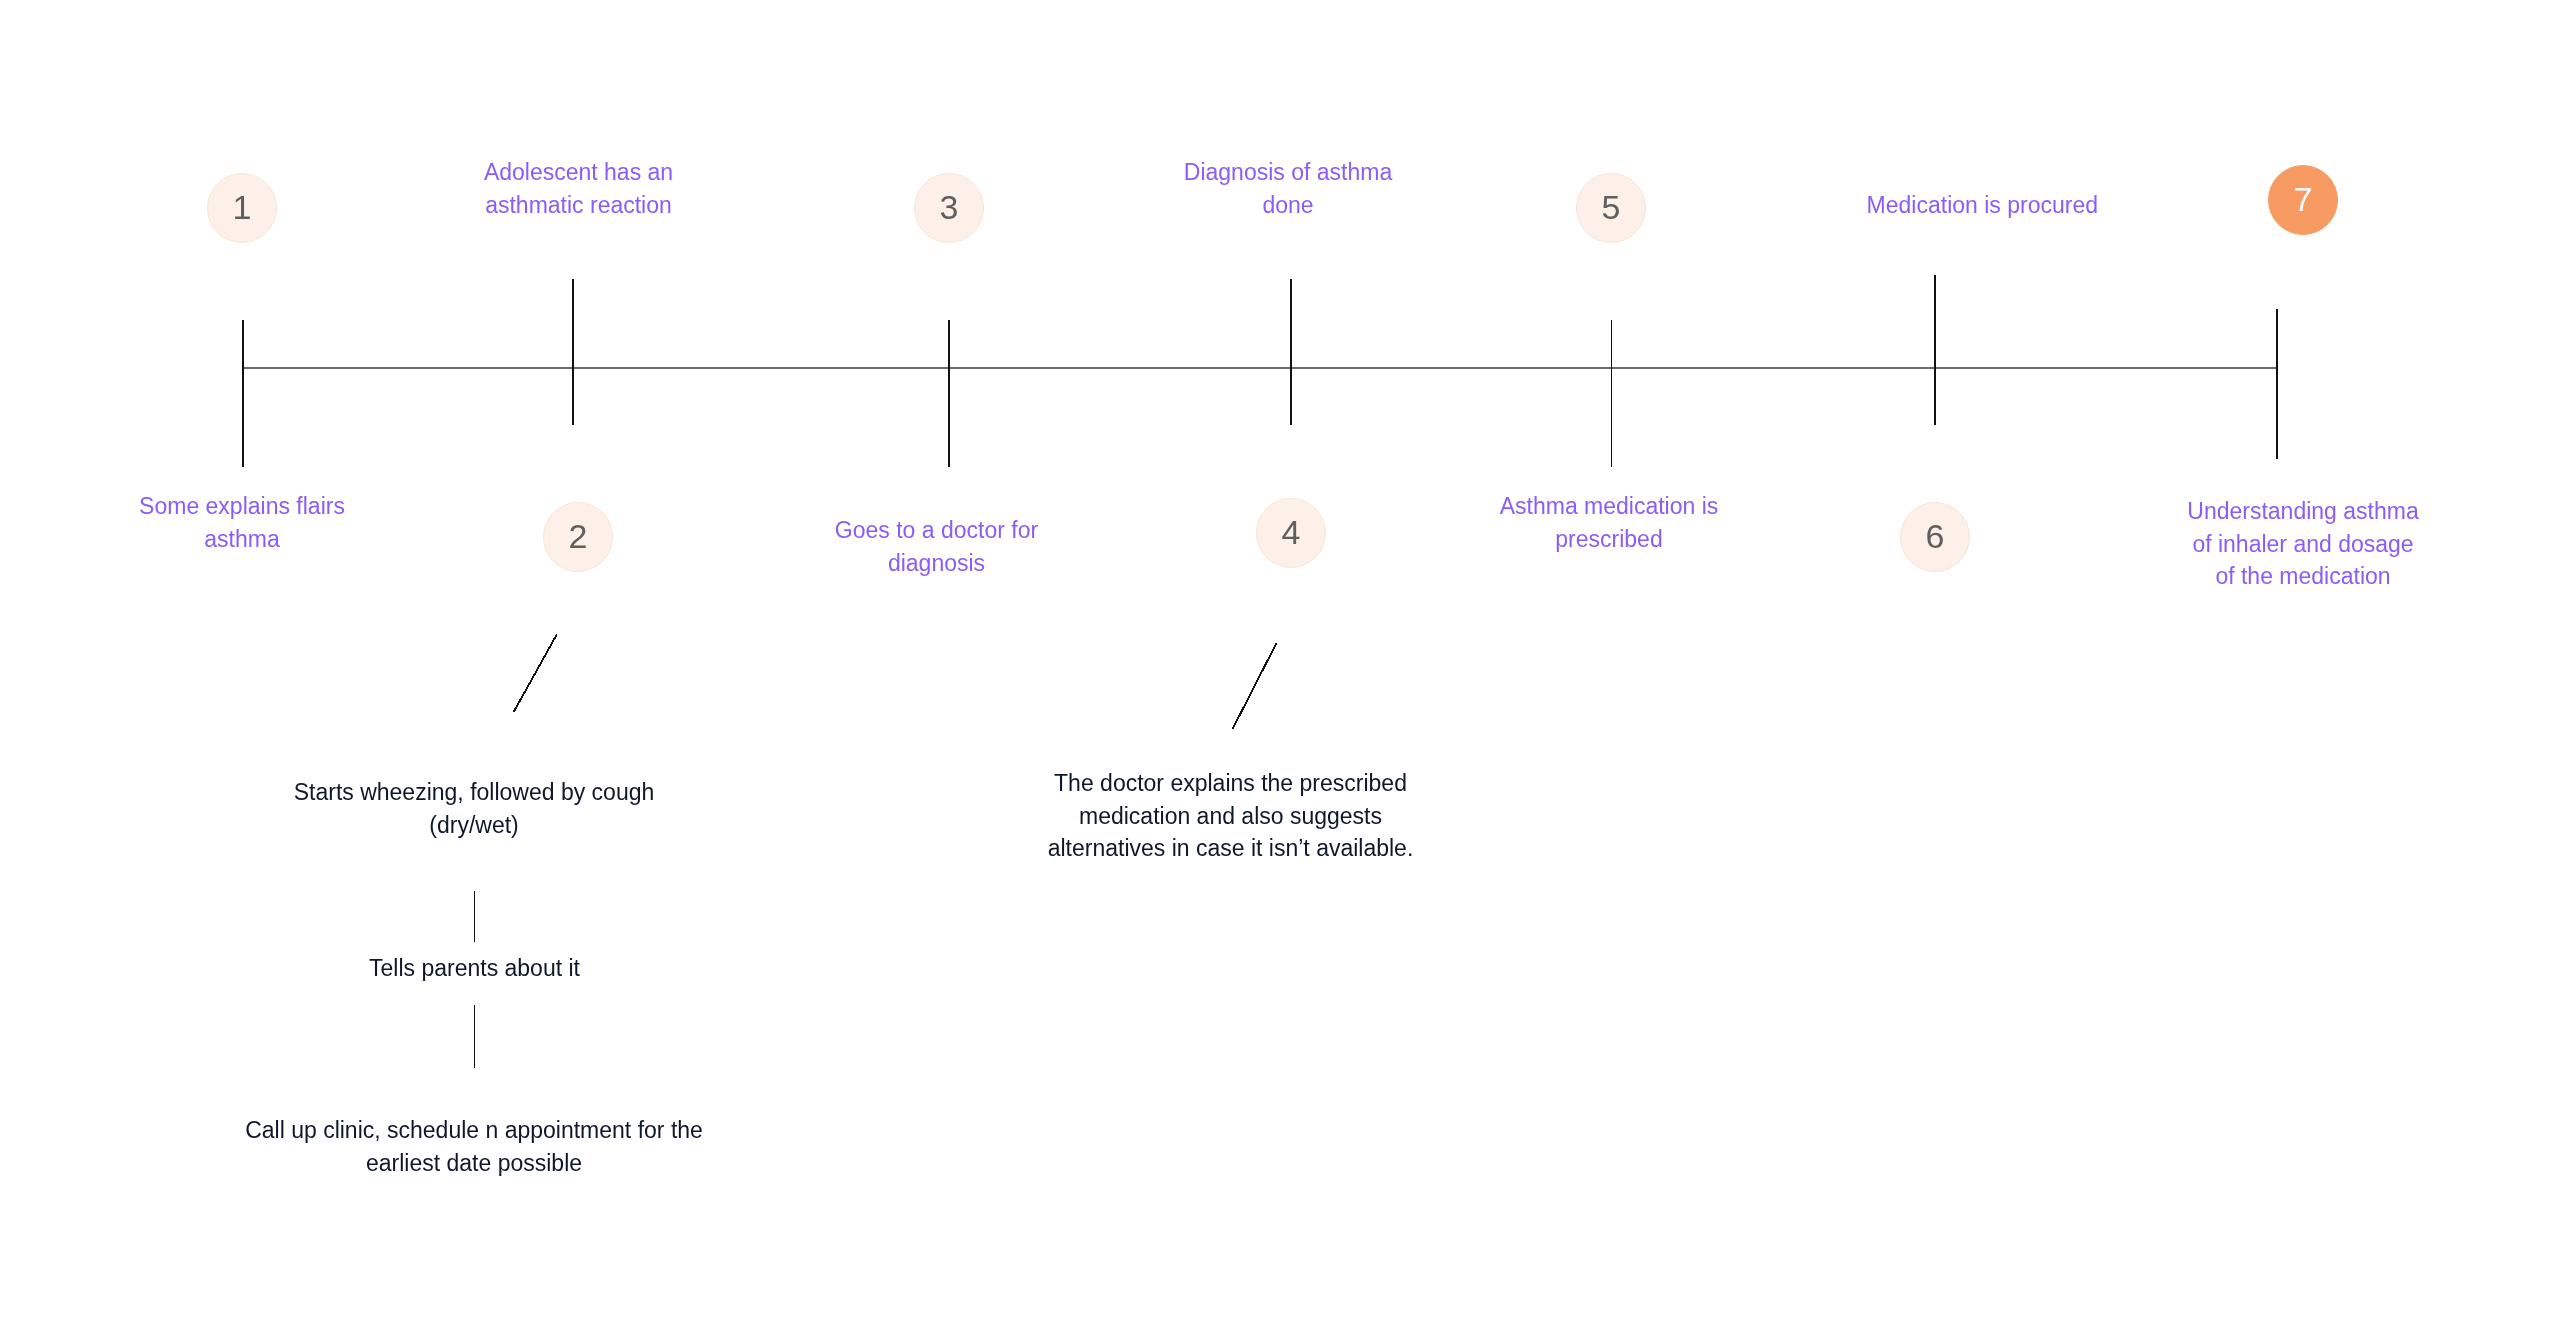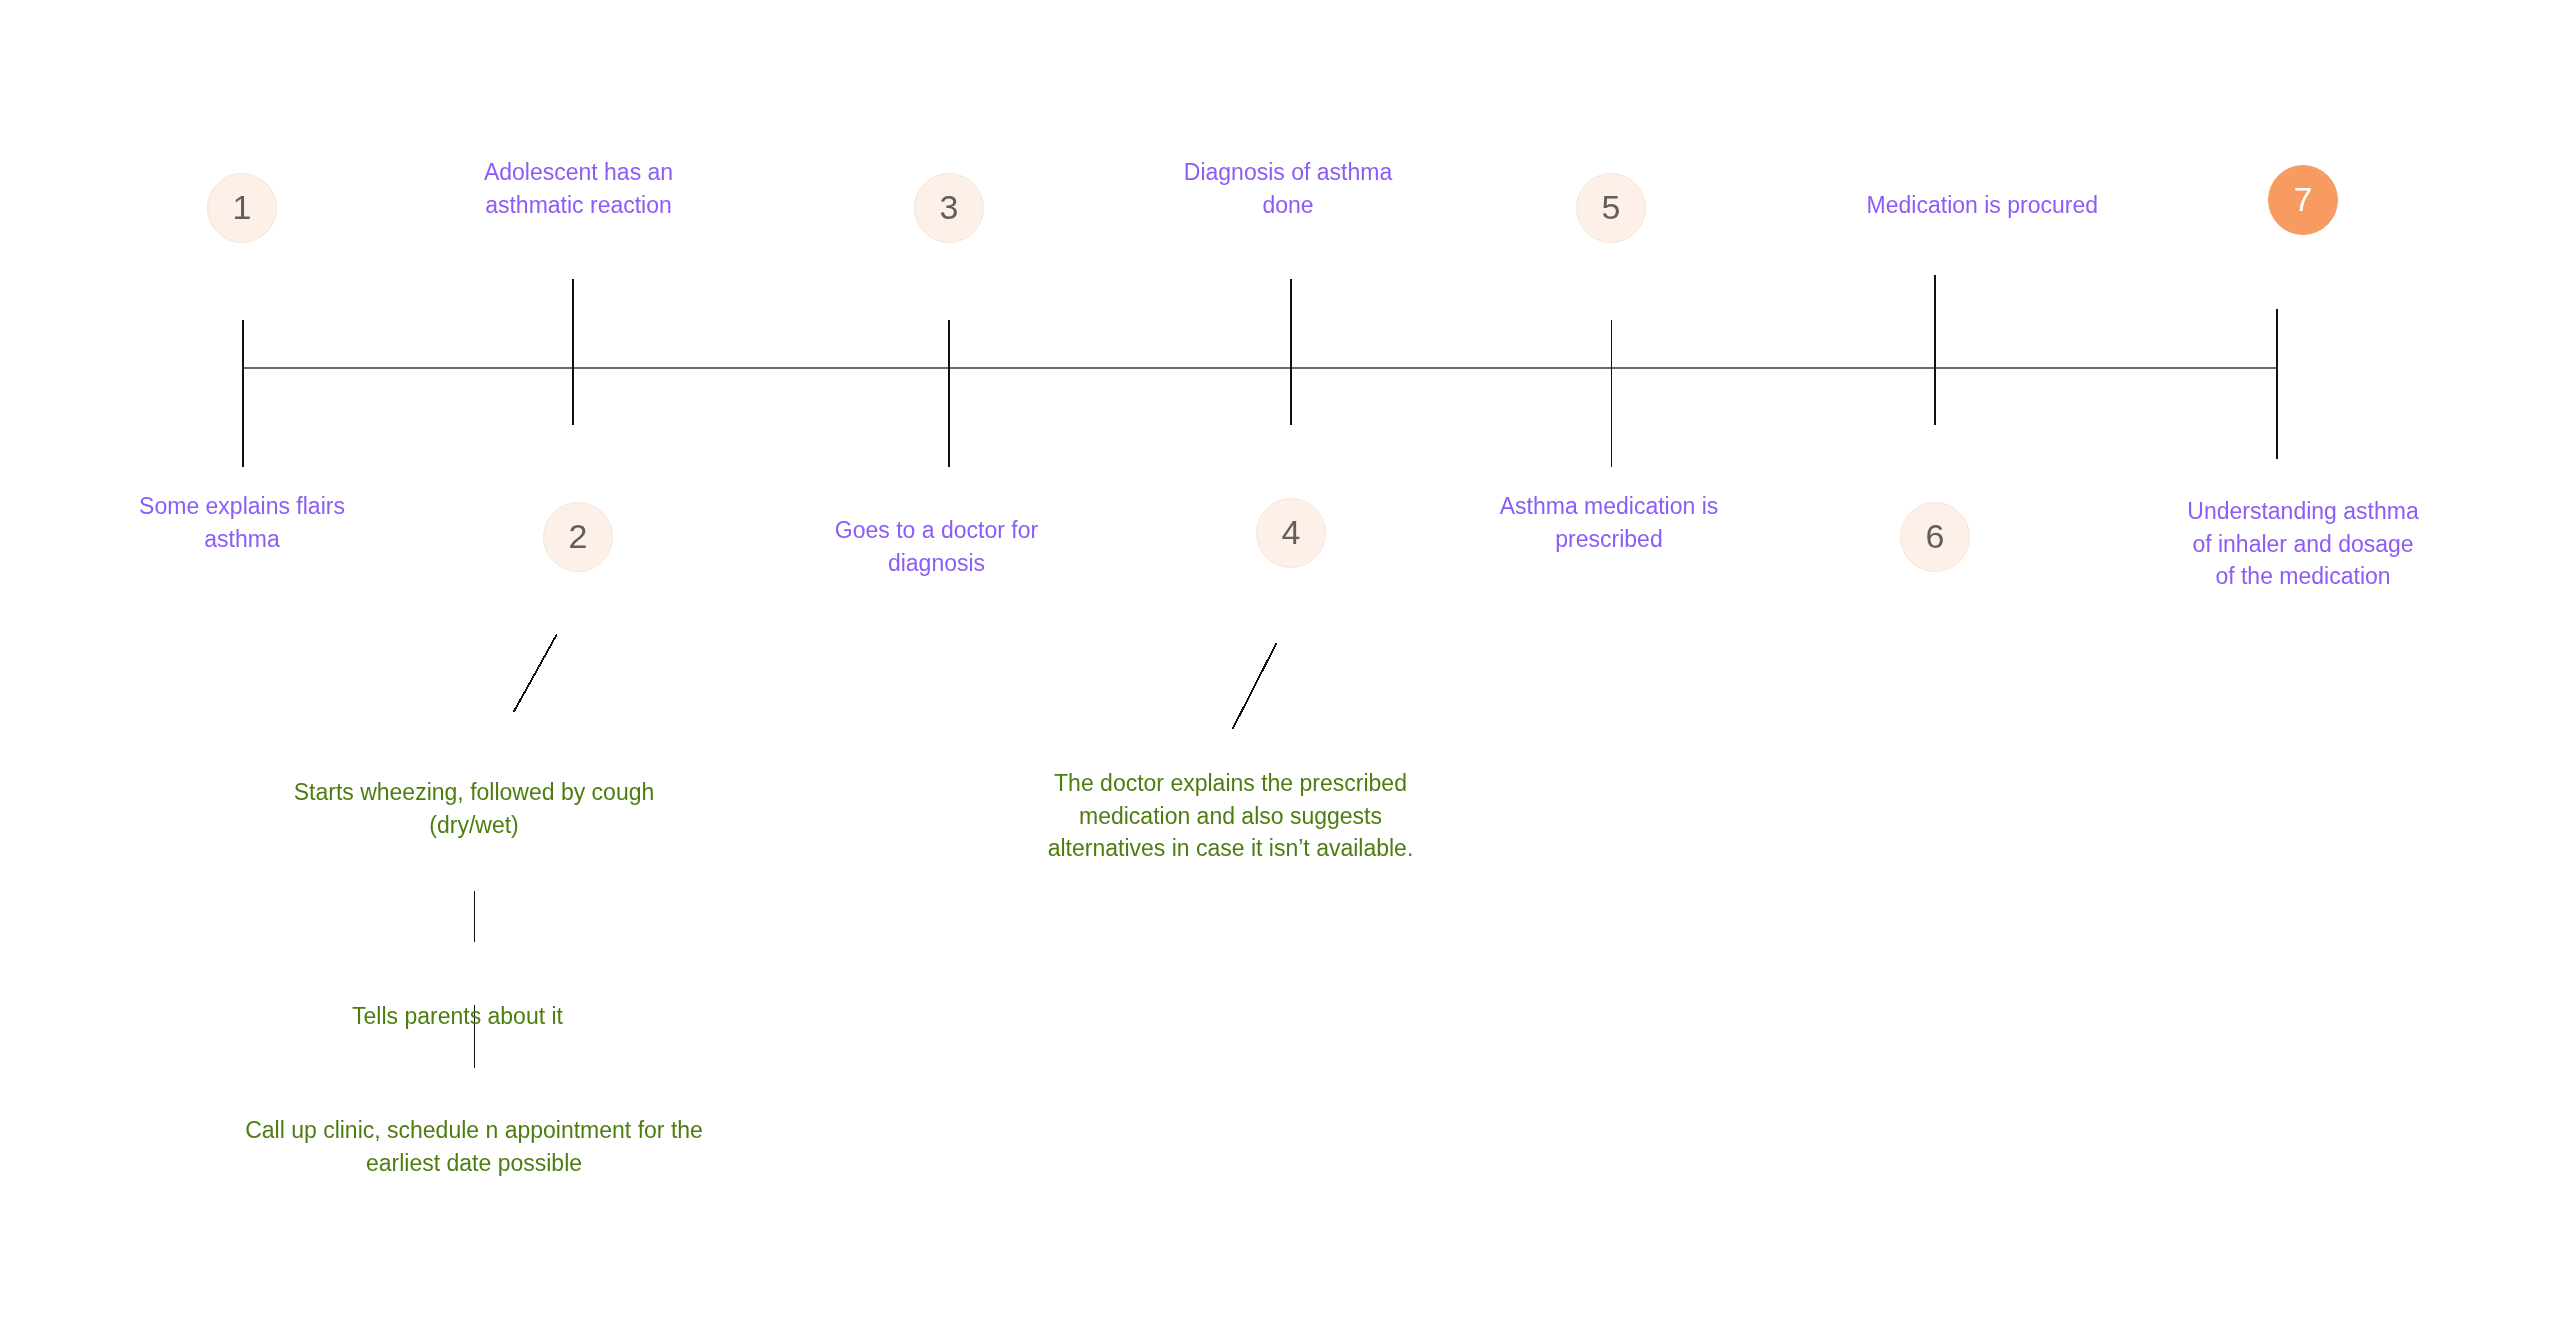--- a/index.html
+++ b/index.html
@@ -63,21 +63,21 @@
   .label {
     position: absolute;
     text-align: center;
     color: #8b5cf6;
     font-size: 23px;
     line-height: 1.42;
     font-weight: 400;
     white-space: pre-line;
   }
   .label.sub {
-    color: #4d7c0f;
+    color: #0f172a;
   }
 </style>
 </head>
 <body>
 
 <div id="timeline-canvas">
 
   <svg class="lines" id="line-layer" viewBox="0 0 4100 2098" xmlns="http://www.w3.org/2000/svg">
       <line x1="386" y1="586" x2="3625" y2="586" stroke="#6b6b6b" stroke-width="3" shape-rendering="crispEdges"></line>
       <line x1="386" y1="510" x2="386" y2="744" stroke="#111111" stroke-width="3" shape-rendering="crispEdges"></line>
@@ -124,21 +124,21 @@
       </div>
       <div class="label" style="width: 452px; left: 1646px; top: 189px; text-align: right;">Medication is procured</div>
       <div class="step-circle active" style="left: 2268px; top: 165px;">
         <span class="num">7</span>
       </div>
       <div class="label" style="width: 440px; left: 2083px; top: 495px;">Understanding asthma
 of inhaler and dosage
 of the medication</div>
       <div class="label sub" style="width: 628px; left: 160px; top: 776px;">Starts wheezing, followed by cough
 (dry/wet)</div>
-      <div class="label sub" style="width: 503px; left: 206px; top: 952px; margin-top: 48px;">Tells parents about it</div>
+      <div class="label sub" style="width: 503px; left: 223px; top: 952px;">Tells parents about it</div>
       <div class="label sub" style="width: 754px; left: 97px; top: 1114px;">Call up clinic, schedule n appointment for the
 earliest date possible</div>
       <div class="label sub" style="width: 691px; left: 885px; top: 767px;">The doctor explains the prescribed
 medication and also suggests
 alternatives in case it isn’t available.</div>
     </div>
 
 </div>
 
 

